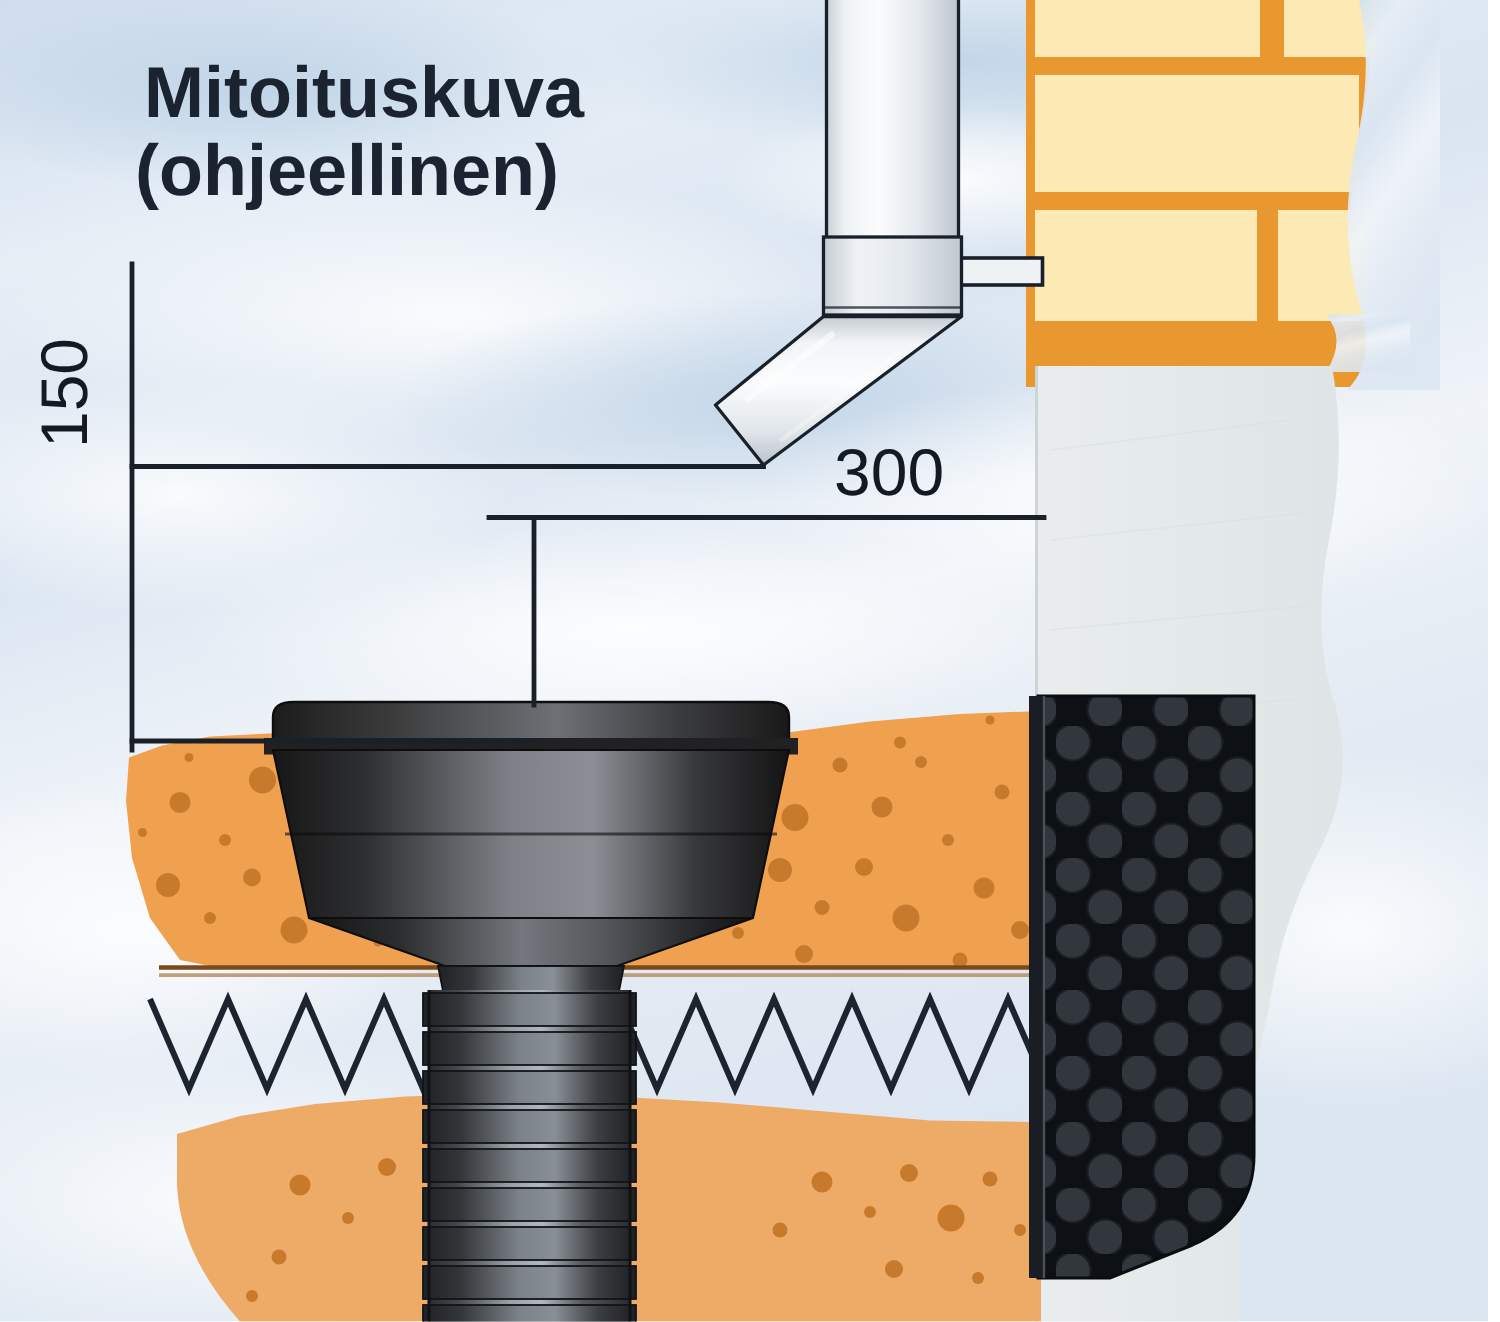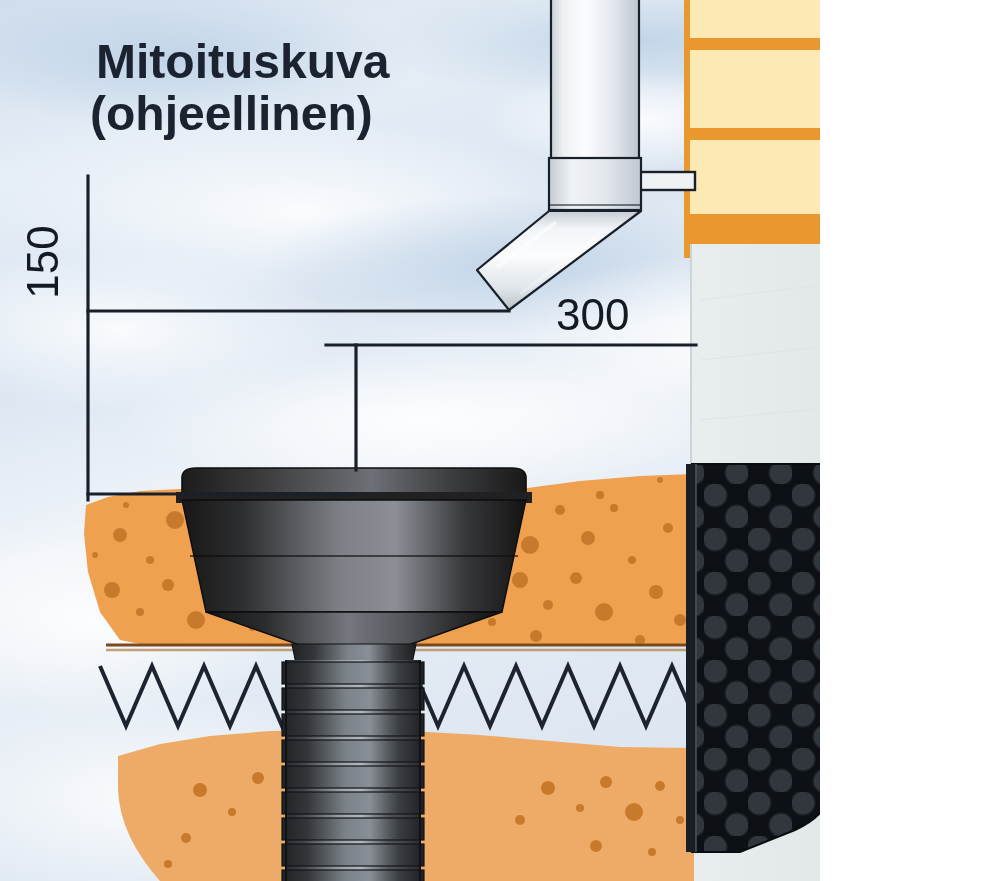--- a/index.html
+++ b/index.html
@@ -2,21 +2,21 @@
 <html><head>
 <meta charset="utf-8">
 <style>
   html, body {
     margin: 0;
     padding: 0;
     background: #ffffff;
   }
   #stage {
     position: relative;
-    width: 820px;
+    width: 992px;
     height: 881px;
     overflow: hidden;
     font-family: "Liberation Sans", sans-serif;
   }
   #stage svg {
     position: absolute;
     top: 0;
     left: 0;
     display: block;
   }

